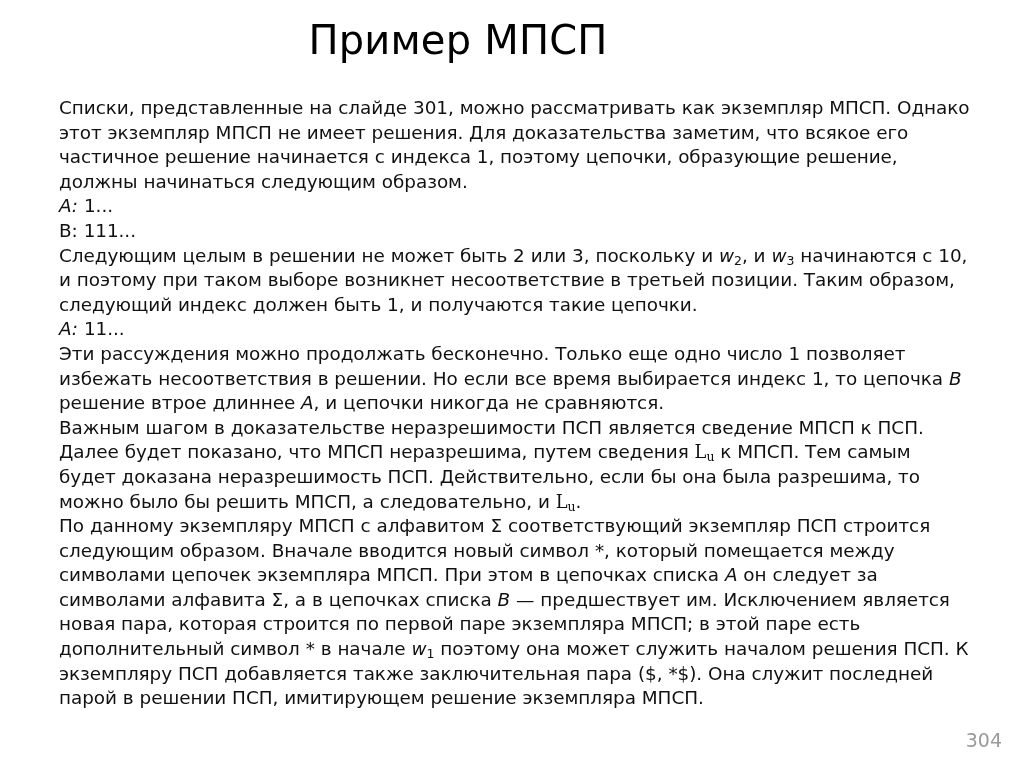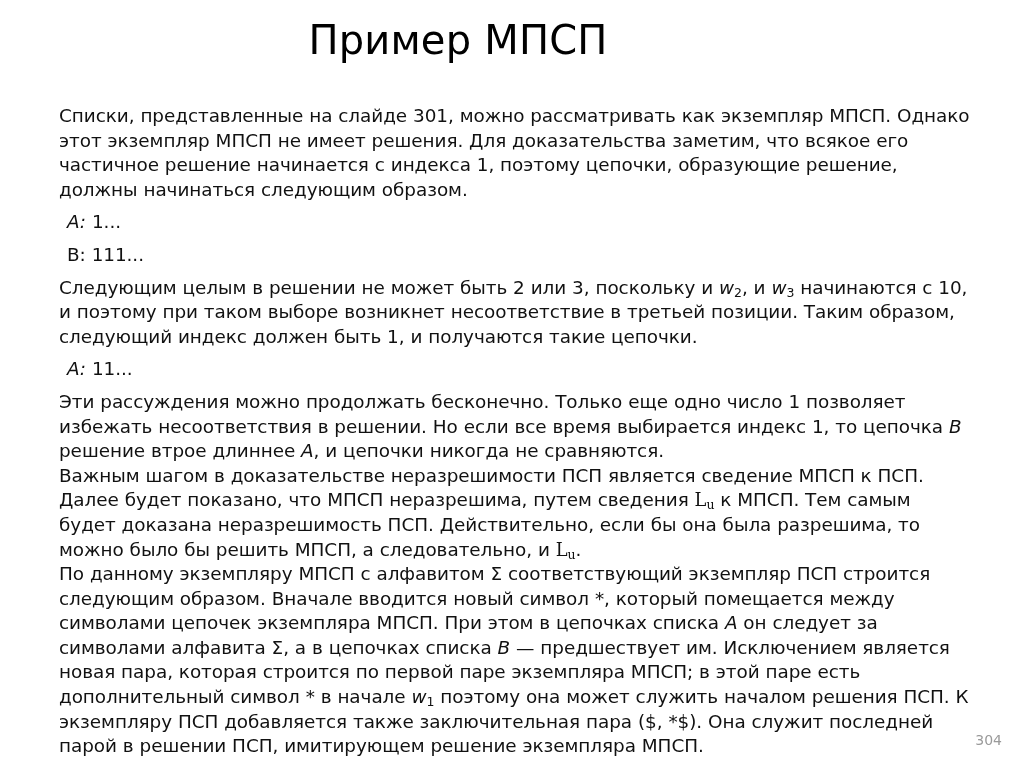--- a/index.html
+++ b/index.html
@@ -27,34 +27,34 @@
     text-align: center;
     font-size: 40px;
     line-height: 48px;
     font-weight: 400;
     color: #000000;
     letter-spacing: 0.2px;
   }
   .body-area {
     position: absolute;
     left: 59px;
-    top: 104px;
+    top: 96px;
     width: 912px;
   }
   p.para {
     margin: 0 0 0 0;
     font-size: 18.4px;
     line-height: 24.6px;
     color: #111111;
     text-align: left;
     letter-spacing: -0.05px;
     word-spacing: 0.1px;
   }
   p.tight {
-    margin: 8px;
+    margin: 0;
   }
   .it {
     font-style: italic;
   }
   .mathvar {
     font-style: italic;
     text-align: center;
   }
   sub {
     font-size: 0.68em;
@@ -68,21 +68,21 @@
     font-size: 0.97em;
   }
   .serif-l sub {
     font-family: "DejaVu Serif", "Liberation Serif", serif;
     font-size: 0.7em;
   }
   .page-number {
     position: absolute;
     right: 22px;
     bottom: 18px;
-    font-size: 14px;
+    font-size: 19px;
     line-height: 18px;
     color: #9a9a9a;
     font-family: "DejaVu Sans", "Liberation Sans", sans-serif;
   }
 </style>
 </head>
 <body>
 
 <div class="slide">
 

